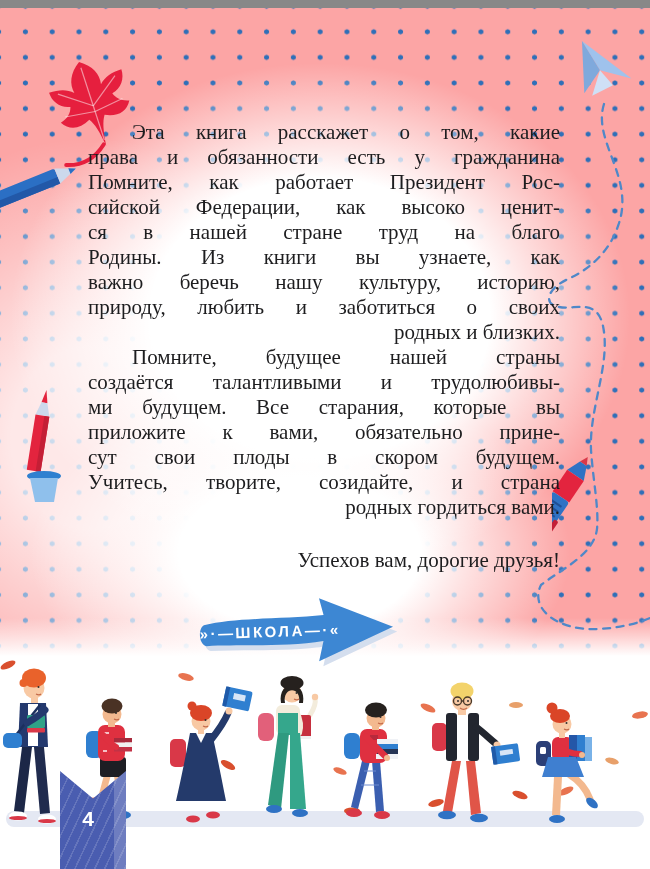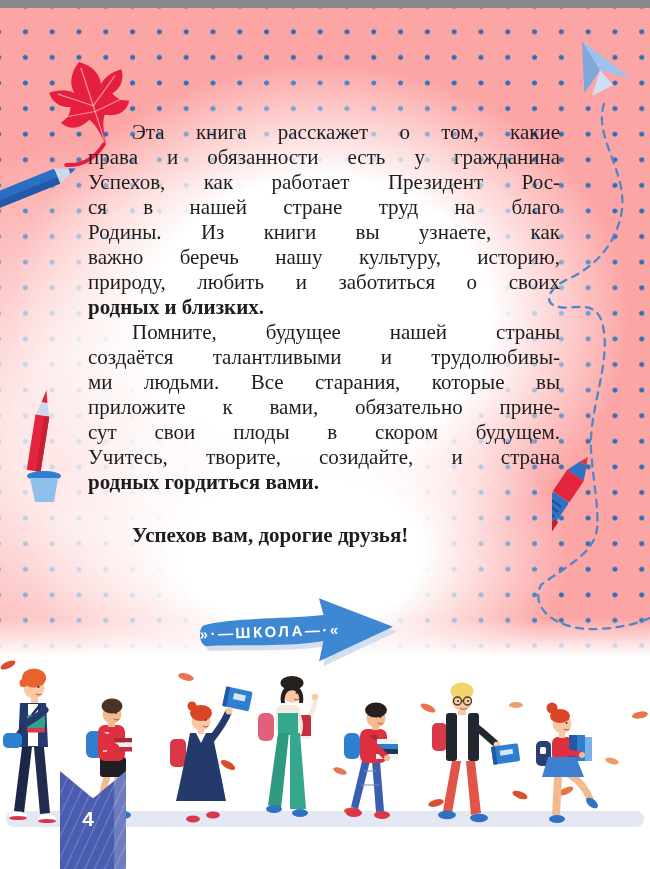--- a/index.html
+++ b/index.html
@@ -24,21 +24,21 @@
   }
   .deco{position:absolute;pointer-events:none;}
   
   .body-text{
     position:absolute;left:88px;top:112px;width:472px;
     font-size:21px;line-height:25px;color:#1d1d1f;
   }
   .para{margin:0;}
   .line{text-align:justify;text-align-last:justify;white-space:normal;}
   .line.indent{padding-left:44px;}
-  .line.no-just{text-align:left;text-align-last:auto;font-weight:bold;}
+  .line.no-just{text-align:right;text-align-last:auto;}
   
   .arrow-wrap{position:absolute;left:192px;top:578px;width:212px;height:84px;transform:rotate(-2deg);}
   .arrow-wrap svg{display:block;width:100%;height:100%;}
   .arrow-label{
     font-family:"Liberation Sans","DejaVu Sans",sans-serif;
     font-weight:bold;font-size:15px;letter-spacing:2.5px;fill:#ffffff;
   }
   
   .scene{position:absolute;left:0;top:645px;width:650px;height:224px;}
   
@@ -130,31 +130,32 @@
         </g>
       <rect x="4" y="70" width="16" height="12" rx="3" fill="#d93848"></rect>
       <rect x="19" y="56" width="5" height="22" rx="2" fill="#c41f36"></rect>
     </g>
   </svg>
 
   <div class="body-text">
       <div class="para">
         <div class="line indent">Эта книга расскажет о том, какие</div>
         <div class="line">права и обязанности есть у гражданина</div>
-        <div class="line">Успехов, как работает Президент Рос-</div>
+        <div class="line">Помните, как работает Президент Рос-</div>
+        <div class="line">сийской Федерации, как высоко ценит-</div>
         <div class="line">ся в нашей стране труд на благо</div>
         <div class="line">Родины. Из книги вы узнаете, как</div>
         <div class="line">важно беречь нашу культуру, историю,</div>
         <div class="line">природу, любить и заботиться о своих</div>
         <div class="line no-just">родных и близких.</div>
       </div>
       <div class="para">
         <div class="line indent">Помните, будущее нашей страны</div>
         <div class="line">создаётся талантливыми и трудолюбивы-</div>
-        <div class="line">ми людьми. Все старания, которые вы</div>
+        <div class="line">ми будущем. Все старания, которые вы</div>
         <div class="line">приложите к вами, обязательно прине-</div>
         <div class="line">сут свои плоды в скором будущем.</div>
         <div class="line">Учитесь, творите, созидайте, и страна</div>
         <div class="line no-just">родных гордиться вами.</div>
       </div>
       <div class="para" style="margin-top: 28px;">
         <div class="line indent no-just">Успехов вам, дорогие друзья!</div>
       </div>
     </div>
 

